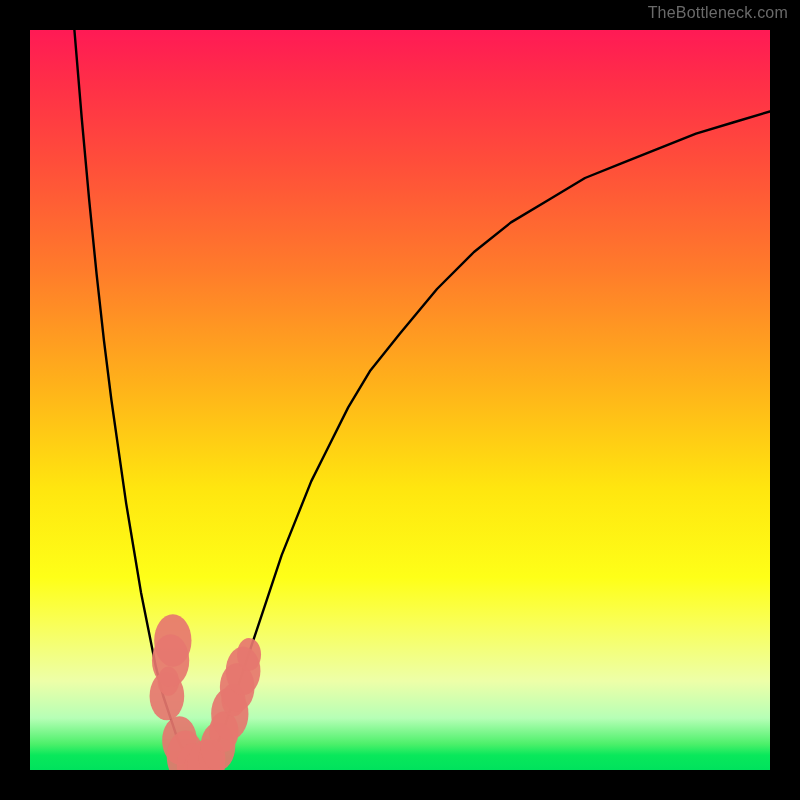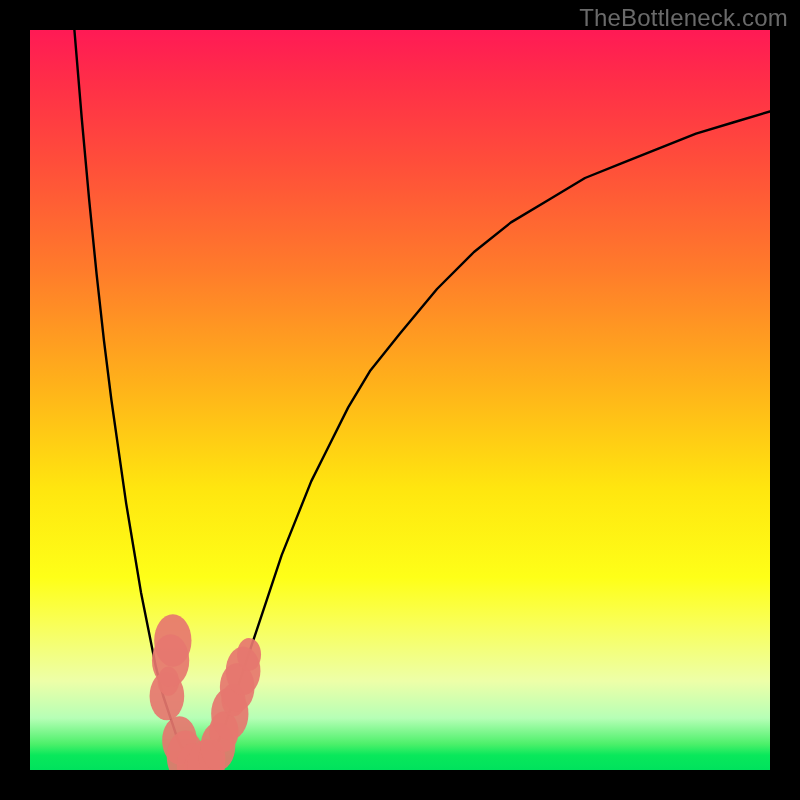--- a/index.html
+++ b/index.html
@@ -56,21 +56,21 @@
     top: 0;
     width: 740px;
     height: 740px;
     pointer-events: none;
   }
   .watermark {
     position: absolute;
     top: 4px;
     right: 12px;
     color: #6a6a6a;
-    font-size: 24px;
+    font-size: 16px;
     font-weight: 500;
     letter-spacing: 0.2px;
     user-select: none;
   }
 </style>
 </head>
 <body>
 
 <div class="frame">
   <div class="plot">

